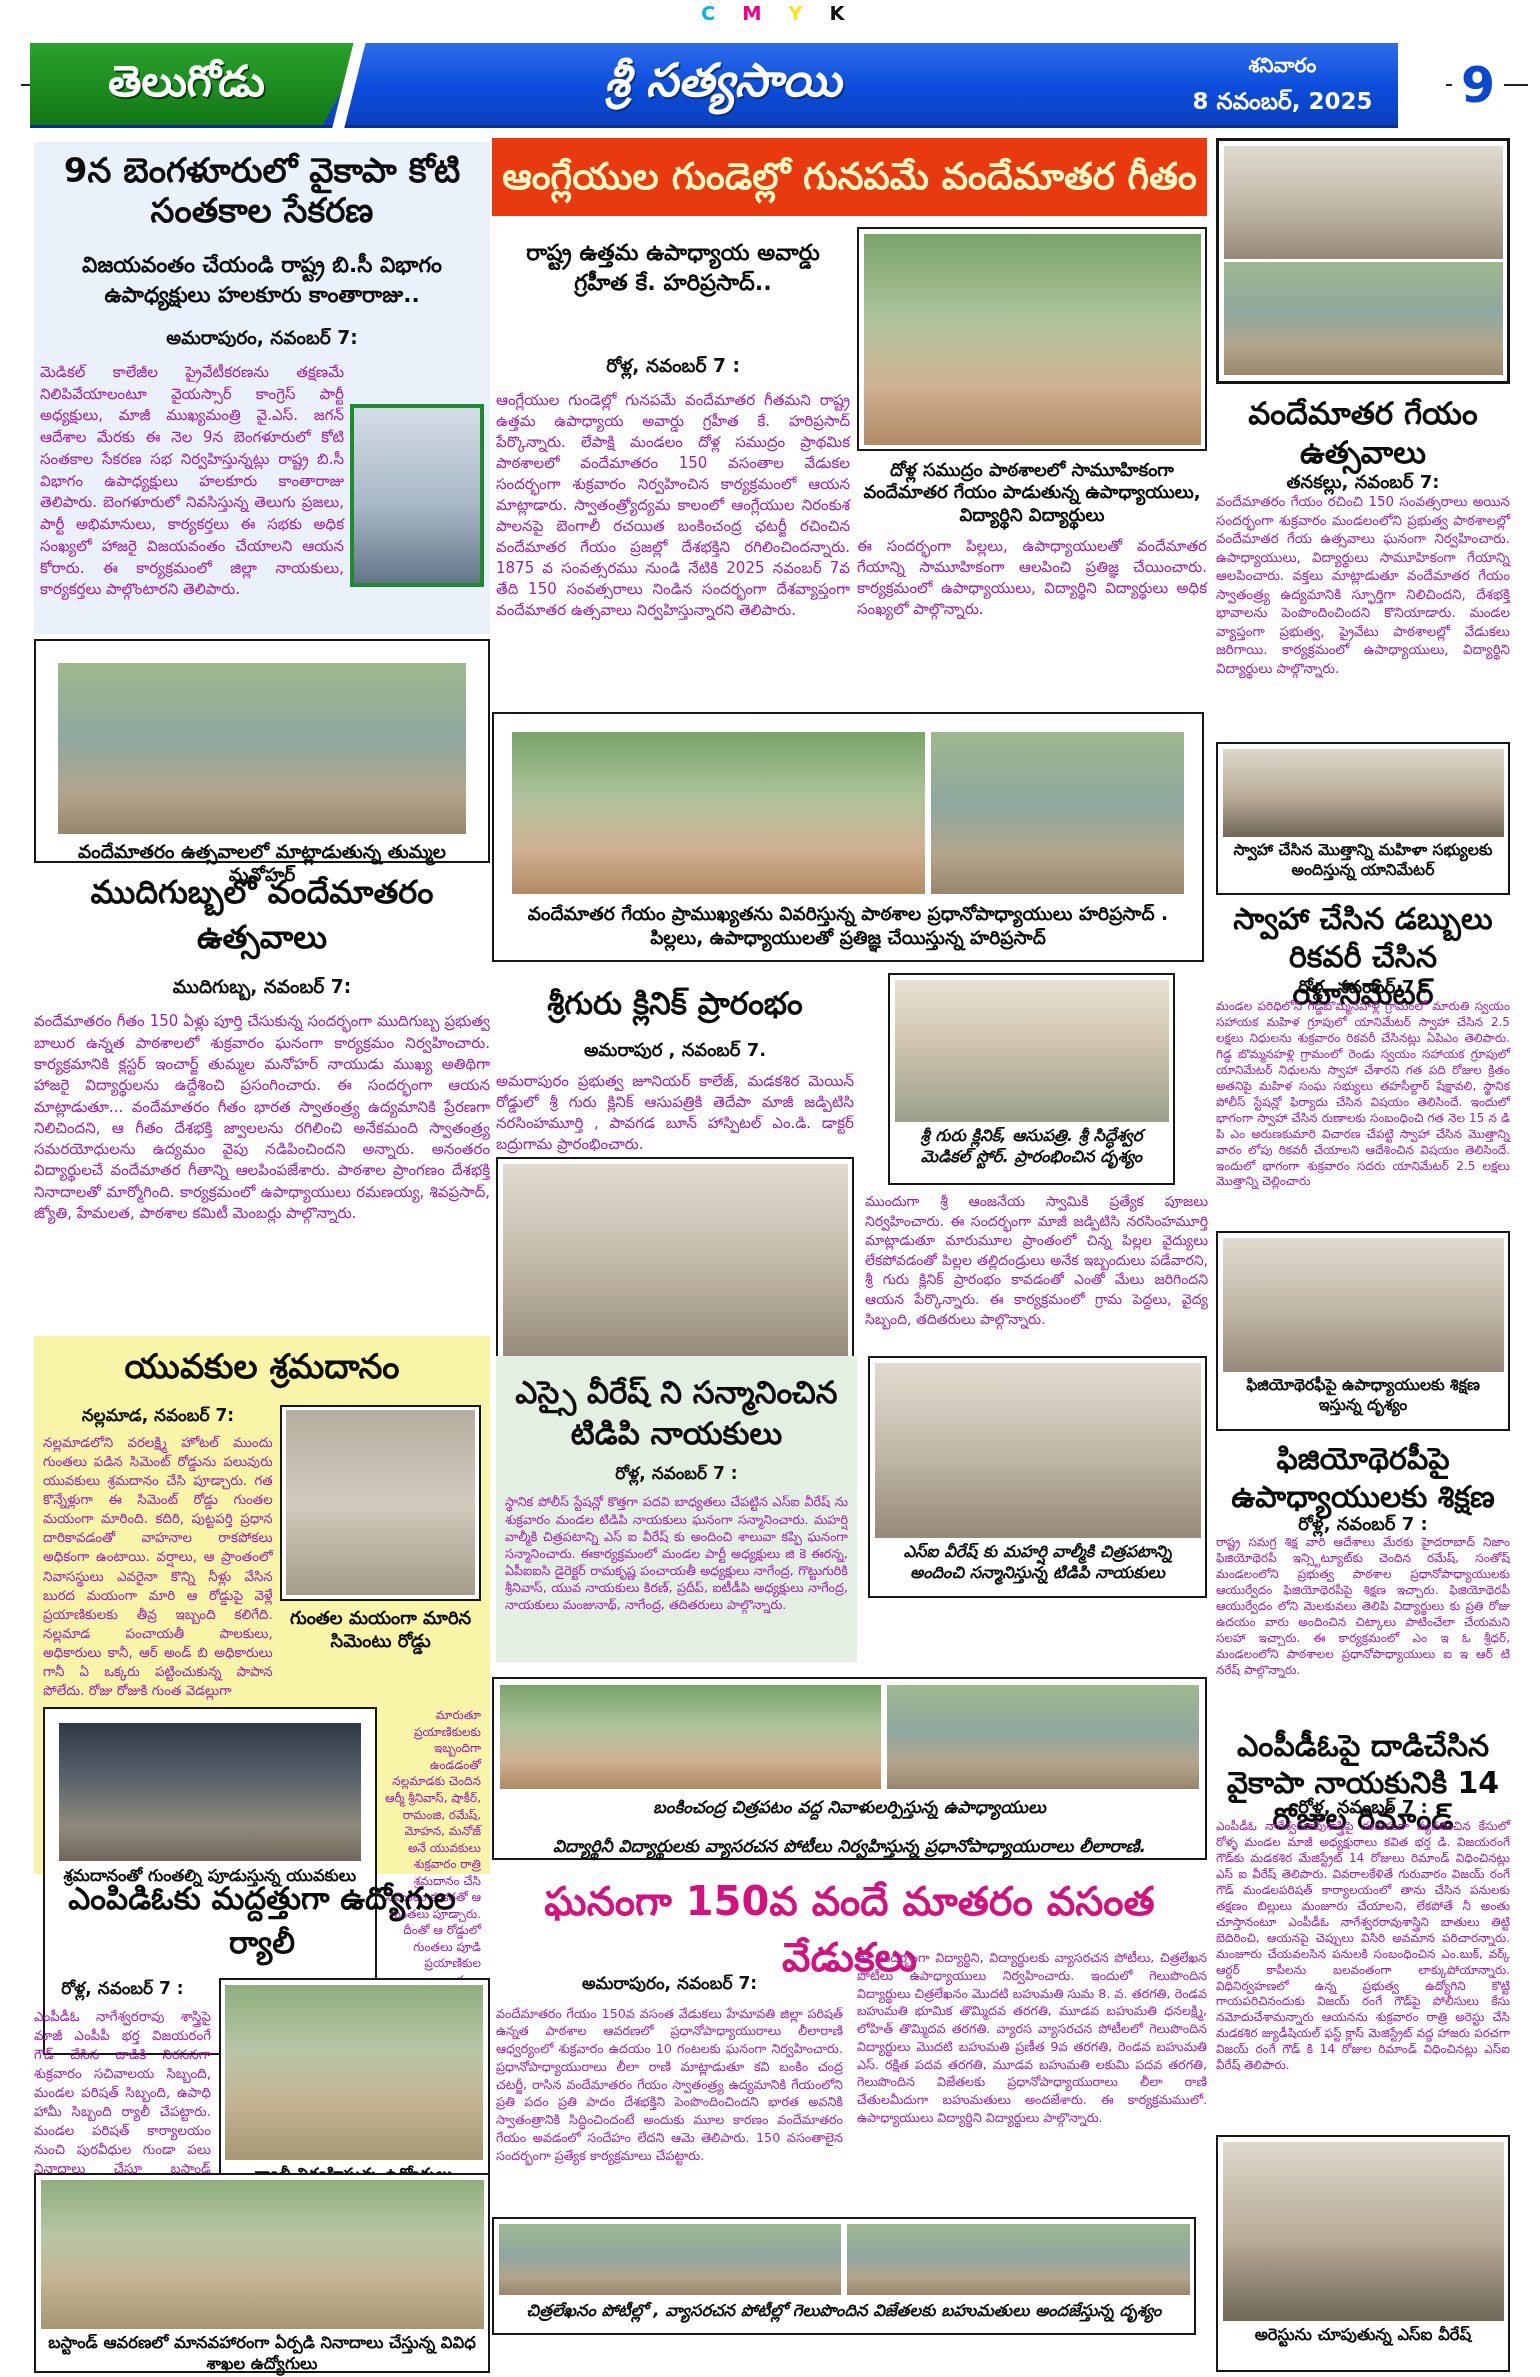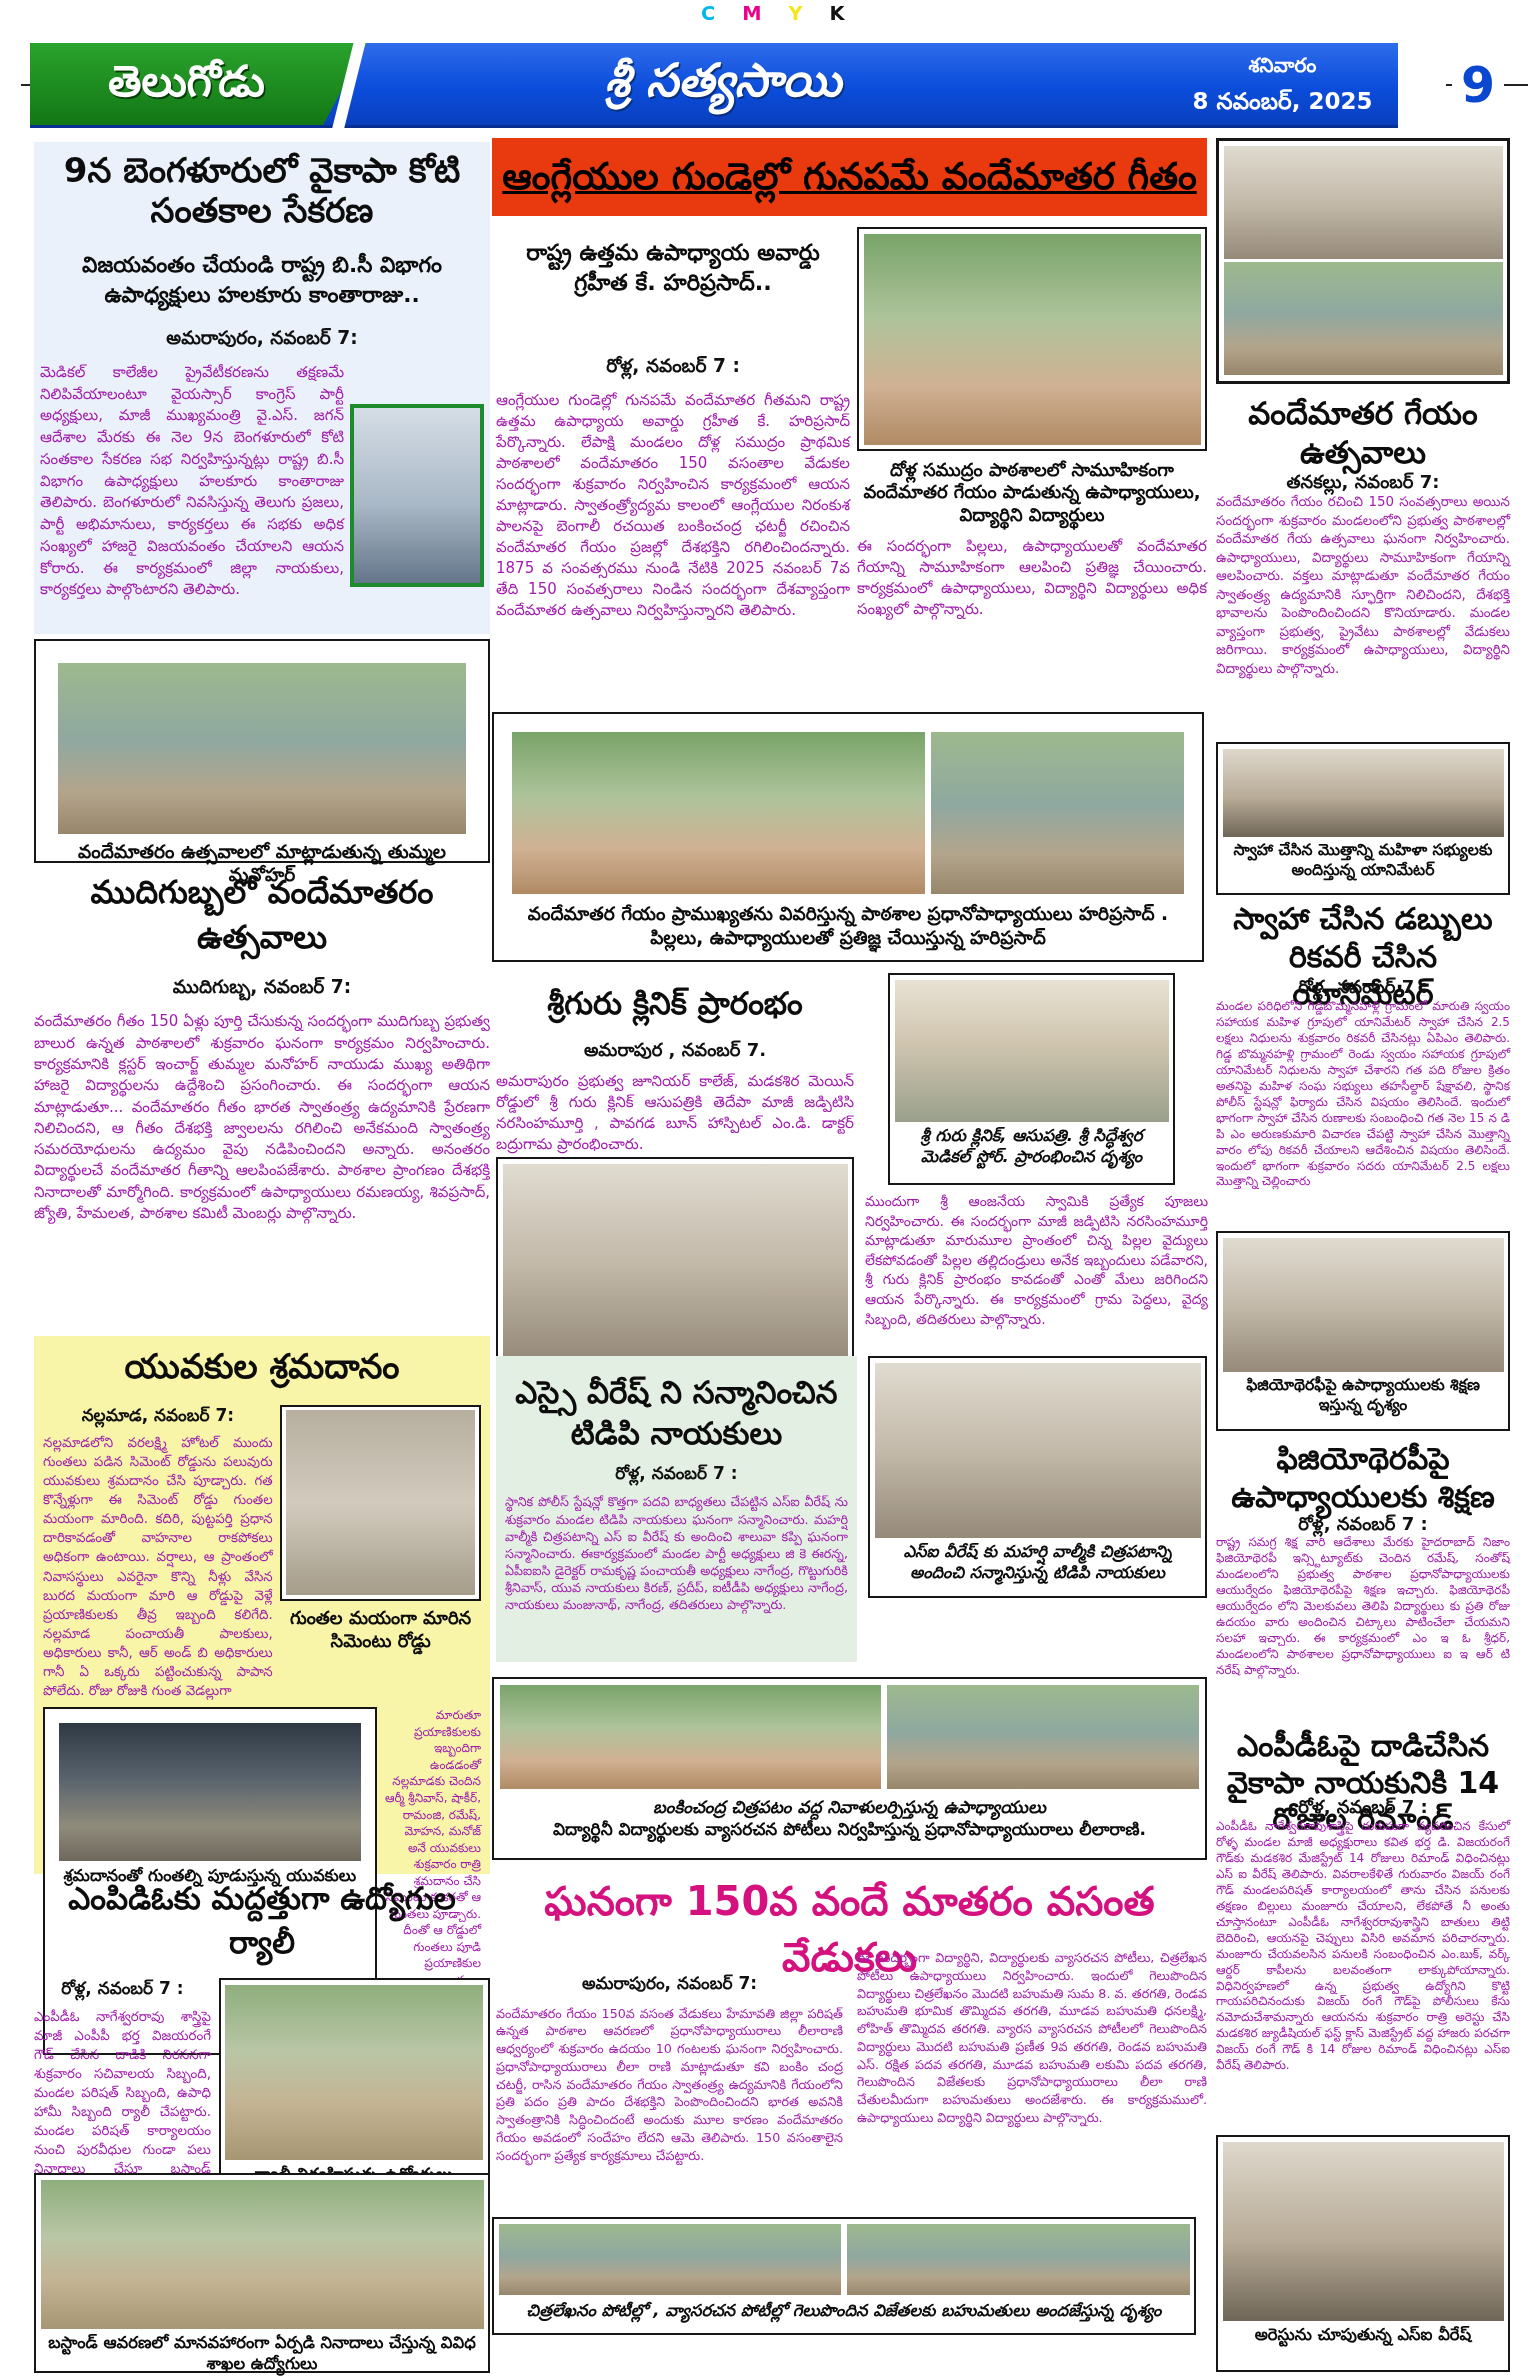--- a/index.html
+++ b/index.html
@@ -120,21 +120,21 @@
     </div>
     <div class="bd" style="font-size:13.4px;line-height:1.4;margin-top:6px;">వర్ధిల్లాలి ఎంపీడీఓ పై దాడి చేసిన వ్యక్తి ని చట్టపరంగా శిక్షించాలని డిమాండ్ చేశారు.</div>
   </div>
 
   <div class="abs pbox" style="left:34px;top:2173px;width:456px;height:200px;padding:4.5px;">
     <div class="ph ph-outdoor" style="height:149px;"></div>
     <div class="cap" style="font-size:16.4px;margin-top:4.5px;">బస్టాండ్ ఆవరణలో మానవహారంగా ఏర్పడి నినాదాలు చేస్తున్న వివిధ శాఖల ఉద్యోగులు</div>
   </div>
 
   <div class="abs" style="left:492px;top:138px;width:715px;height:78px;background:#e8390f;">
-    <div class="hl" style="color:#000000;font-size:37px;line-height:78px;text-decoration:underline;">ఆంగ్లేయుల గుండెల్లో గునపమే వందేమాతర గీతం</div>
+    <div class="hl" style="color:#fef9c3;font-size:37px;line-height:78px;">ఆంగ్లేయుల గుండెల్లో గునపమే వందేమాతర గీతం</div>
   </div>
 
   <div class="abs" style="left:496px;top:237px;width:354px;">
     <div class="hl" style="font-size:22.4px;line-height:1.35;">రాష్ట్ర ఉత్తమ ఉపాధ్యాయ అవార్డు గ్రహీత కే. హరిప్రసాద్..</div>
     <div class="dl" style="font-size:18.6px;margin-top:58px;">రోళ్ల, నవంబర్ 7 :</div>
     <div class="bd" style="font-size:15px;line-height:1.4;margin-top:9px;">ఆంగ్లేయుల గుండెల్లో గునపమే వందేమాతర గీతమని రాష్ట్ర ఉత్తమ ఉపాధ్యాయ అవార్డు గ్రహీత కే. హరిప్రసాద్ పేర్కొన్నారు. లేపాక్షి మండలం దోళ్ల సముద్రం ప్రాథమిక పాఠశాలలో వందేమాతరం 150 వసంతాల వేడుకల సందర్భంగా శుక్రవారం నిర్వహించిన కార్యక్రమంలో ఆయన మాట్లాడారు. స్వాతంత్ర్యోద్యమ కాలంలో ఆంగ్లేయుల నిరంకుశ పాలనపై బెంగాలీ రచయిత బంకించంద్ర ఛటర్జీ రచించిన వందేమాతర గేయం ప్రజల్లో దేశభక్తిని రగిలించిందన్నారు. 1875 వ సంవత్సరము నుండి నేటికి 2025 నవంబర్ 7వ తేది 150 సంవత్సరాలు నిండిన సందర్భంగా దేశవ్యాప్తంగా వందేమాతర ఉత్సవాలు నిర్వహిస్తున్నారని తెలిపారు.</div>
   </div>
 
   <div class="abs" style="left:857px;top:227px;width:350px;">
     <div class="pbox" style="height:224px;padding:4.5px;">
@@ -178,21 +178,21 @@
     <div class="ph ph-indoor" style="height:175px;"></div>
     <div class="cap" style="font-size:16.4px;margin-top:4.5px;font-style:italic;">ఎస్ఐ వీరేష్ కు మహర్షి వాల్మీకి చిత్రపటాన్ని అందించి సన్మానిస్తున్న టిడిపి నాయకులు</div>
   </div>
 
   <div class="abs pbox" style="left:492px;top:1677px;width:715px;height:183px;padding:6px;">
     <div style="display:flex;gap:6px;">
       <div class="ph ph-school" style="width:55%;height:104px;"></div>
       <div class="ph ph-crowd" style="width:45%;height:104px;"></div>
     </div>
     <div class="cap" style="font-size:17px;margin-top:7.5px;font-style:italic;">బంకించంద్ర చిత్రపటం వద్ద నివాళులర్పిస్తున్న ఉపాధ్యాయులు</div>
-    <div class="cap" style="font-size:17px;margin-top:1px;">విద్యార్థినీ విద్యార్థులకు వ్యాసరచన పోటీలు నిర్వహిస్తున్న ప్రధానోపాధ్యాయురాలు  లీలారాణి.</div>
+    <div class="cap" style="font-size:17px;margin-top:18px;font-style:italic;">విద్యార్థినీ విద్యార్థులకు వ్యాసరచన పోటీలు నిర్వహిస్తున్న ప్రధానోపాధ్యాయురాలు  లీలారాణి.</div>
   </div>
 
   <div class="abs hl" style="left:492px;top:1878px;width:715px;font-size:40px;color:#d4117e;">ఘనంగా 150వ వందే మాతరం వసంత వేడుకలు</div>
 
   <div class="abs" style="left:496px;top:1949px;width:347px;">
     <div class="dl" style="font-size:17px;margin-top:24px;">అమరాపురం,  నవంబర్ 7:</div>
     <div class="bd" style="font-size:12.7px;line-height:1.4;margin-top:7.5px;">వందేమాతరం గేయం 150వ వసంత వేడుకలు  హేమావతి జిల్లా పరిషత్ ఉన్నత పాఠశాల ఆవరణలో ప్రధానోపాధ్యాయురాలు లీలారాణి ఆధ్వర్యంలో శుక్రవారం ఉదయం 10 గంటలకు ఘనంగా నిర్వహించారు. ప్రధానోపాధ్యాయురాలు లీలా రాణి మాట్లాడుతూ కవి బంకిం చంద్ర చటర్జీ, రాసిన వందేమాతరం గేయం స్వాతంత్ర్య ఉద్యమానికి గేయంలోని ప్రతి పదం ప్రతి పాదం దేశభక్తిని పెంపొందించిందని భారత అవనికి స్వాతంత్రానికి సిద్ధించిందంటే అందుకు మూల కారణం వందేమాతరం గేయం అవడంలో సందేహం లేదని ఆమె తెలిపారు. 150 వసంతాలైన సందర్భంగా ప్రత్యేక కార్యక్రమాలు చేపట్టారు.</div>
   </div>
   <div class="abs bd" style="left:857px;top:1949px;width:350px;font-size:12.7px;line-height:1.4;">ఈ సందర్భంగా విద్యార్థిని, విద్యార్థులకు వ్యాసరచన పోటీలు, చిత్రలేఖన పోటీలు ఉపాధ్యాయులు నిర్వహించారు. ఇందులో గెలుపొందిన విద్యార్థులు చిత్రలేఖనం మొదటి బహుమతి సుమ 8. వ. తరగతి, రెండవ బహుమతి భూమిక తొమ్మిదవ తరగతి, మూడవ బహుమతి ధనలక్ష్మి, లోహిత్ తొమ్మిదవ తరగతి. వ్యారస వ్యాసరచన పోటీలలో గెలుపొందిన విద్యార్థులు మొదటి బహుమతి ప్రణీత 9వ తరగతి, రెండవ బహుమతి ఎస్. రక్షిత పదవ తరగతి, మూడవ బహుమతి లకుమి పదవ తరగతి, గెలుపొందిన విజేతలకు ప్రధానోపాధ్యాయురాలు లీలా రాణి చేతులమీదుగా బహుమతులు అందజేశారు. ఈ కార్యక్రమములో. ఉపాధ్యాయులు విద్యార్థిని విద్యార్థులు పాల్గొన్నారు.</div>
 

